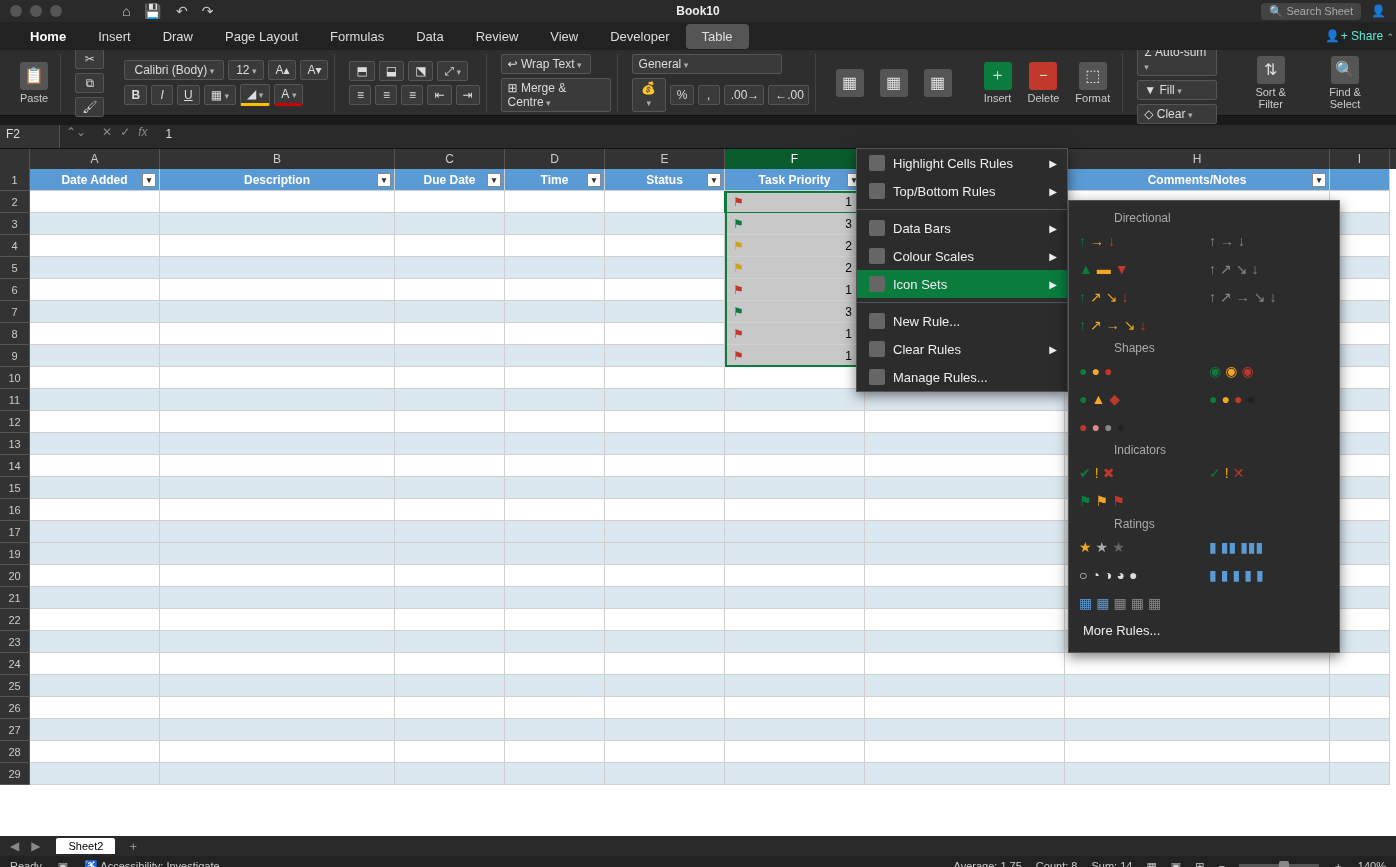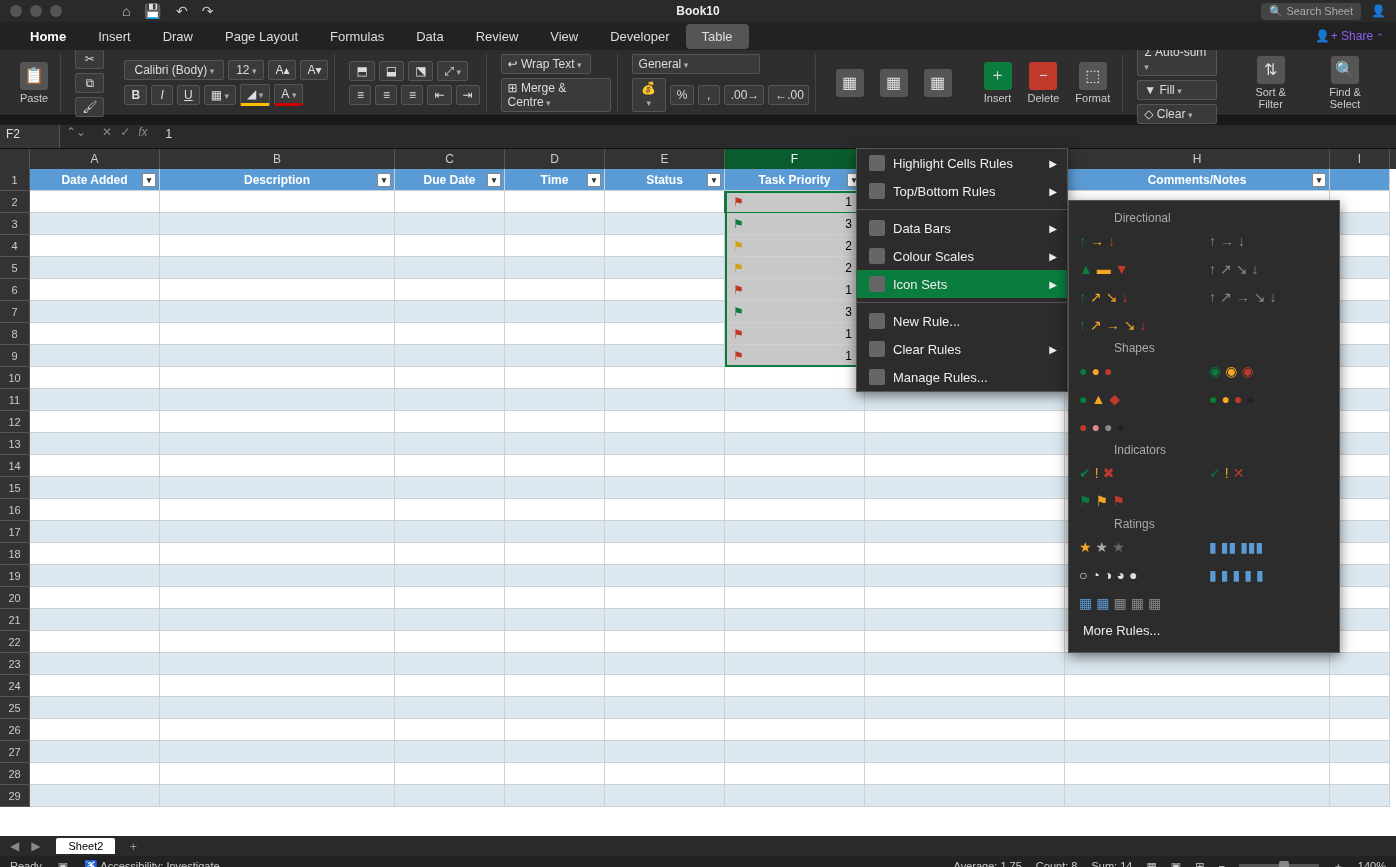--- a/index.html
+++ b/index.html
@@ -12,21 +12,21 @@
 .qat { display: flex; gap: 14px; margin-left: 60px; color: #ccc; font-size: 14px; }
 .title-bar .title { position: absolute; left: 50%; transform: translateX(-50%); font-weight: 600; color: #eee; }
 .title-right { position: absolute; right: 10px; display: flex; gap: 10px; align-items: center; }
 .search-sheet { background: #444; border-radius: 4px; padding: 2px 8px; width: 100px; color: #aaa; font-size: 11px; text-align: right; }
 
 
 .ribbon-tabs { height: 28px; background: #222; display: flex; align-items: center; padding-left: 14px; gap: 0; position: relative; }
 .ribbon-tabs .tab { padding: 5px 16px; color: #ddd; font-size: 13px; cursor: pointer; }
 .ribbon-tabs .tab.active-home { font-weight: 700; color: #fff; }
 .ribbon-tabs .tab.active-table { background: #555; border-radius: 4px; }
-.share-btn { position: absolute; right: 12px; color: #8b5cf6; font-size: 12px; }
+.share-btn { position: absolute; right: 2px; color: #5eead4; font-size: 12px; }
 
 
 .ribbon { height: 66px; background: #2e2e2e; display: flex; align-items: center; padding: 4px 8px; gap: 8px; border-bottom: 1px solid #111; }
 .rgroup { display: flex; flex-direction: column; gap: 4px; padding: 0 6px; border-right: 1px solid #444; height: 58px; justify-content: center; }
 .rgroup.norule { border-right: none; }
 .rrow { display: flex; gap: 4px; align-items: center; }
 .rbtn { background: #3a3a3a; border: 1px solid #555; padding: 2px 6px; color: #ddd; font-size: 12px; border-radius: 2px; cursor: pointer; min-width: 22px; text-align: center; }
 .rbtn.drop::after { content: " ▾"; font-size: 9px; color: #aaa; }
 .rlabel { font-size: 11px; color: #ccc; text-align: center; }
 .big-btn { display: flex; flex-direction: column; align-items: center; gap: 2px; padding: 2px 6px; cursor: pointer; }
@@ -165,21 +165,21 @@
       <div class="rbtn">≡</div>
       <div class="rbtn">⇤</div>
       <div class="rbtn">⇥</div>
     </div>
   </div>
   <div class="rgroup">
     <div class="rbtn drop" style="width:90px;text-align:left">↩ <span>Wrap Text</span></div>
     <div class="rbtn drop" style="width:110px;text-align:left">⊞ <span>Merge &amp; Centre</span></div>
   </div>
   <div class="rgroup">
-    <div class="rbtn drop" style="width:128px;text-align:left">General</div>
+    <div class="rbtn drop" style="width:150px;text-align:left">General</div>
     <div class="rrow">
       <div class="rbtn drop">💰</div>
       <div class="rbtn">%</div>
       <div class="rbtn">,</div>
       <div class="rbtn">.00→</div>
       <div class="rbtn">←.00</div>
     </div>
   </div>
   <div class="rgroup norule">
     <div class="rrow">
@@ -475,32 +475,20 @@
         <div class="cell cA"></div>
         <div class="cell cB"></div>
         <div class="cell cC"></div>
         <div class="cell cD"></div>
         <div class="cell cE"></div>
         <div class="cell cF"></div>
         <div class="cell cG"></div>
         <div class="cell cH"></div>
         <div class="cell cI"></div>
       </div>
-      <div class="row">
-        <div class="row-h">18</div>
-        <div class="cell cA"></div>
-        <div class="cell cB"></div>
-        <div class="cell cC"></div>
-        <div class="cell cD"></div>
-        <div class="cell cE"></div>
-        <div class="cell cF"></div>
-        <div class="cell cG"></div>
-        <div class="cell cH"></div>
-        <div class="cell cI"></div>
-      </div>
       <div class="row alt">
         <div class="row-h">19</div>
         <div class="cell cA"></div>
         <div class="cell cB"></div>
         <div class="cell cC"></div>
         <div class="cell cD"></div>
         <div class="cell cE"></div>
         <div class="cell cF"></div>
         <div class="cell cG"></div>
         <div class="cell cH"></div>

